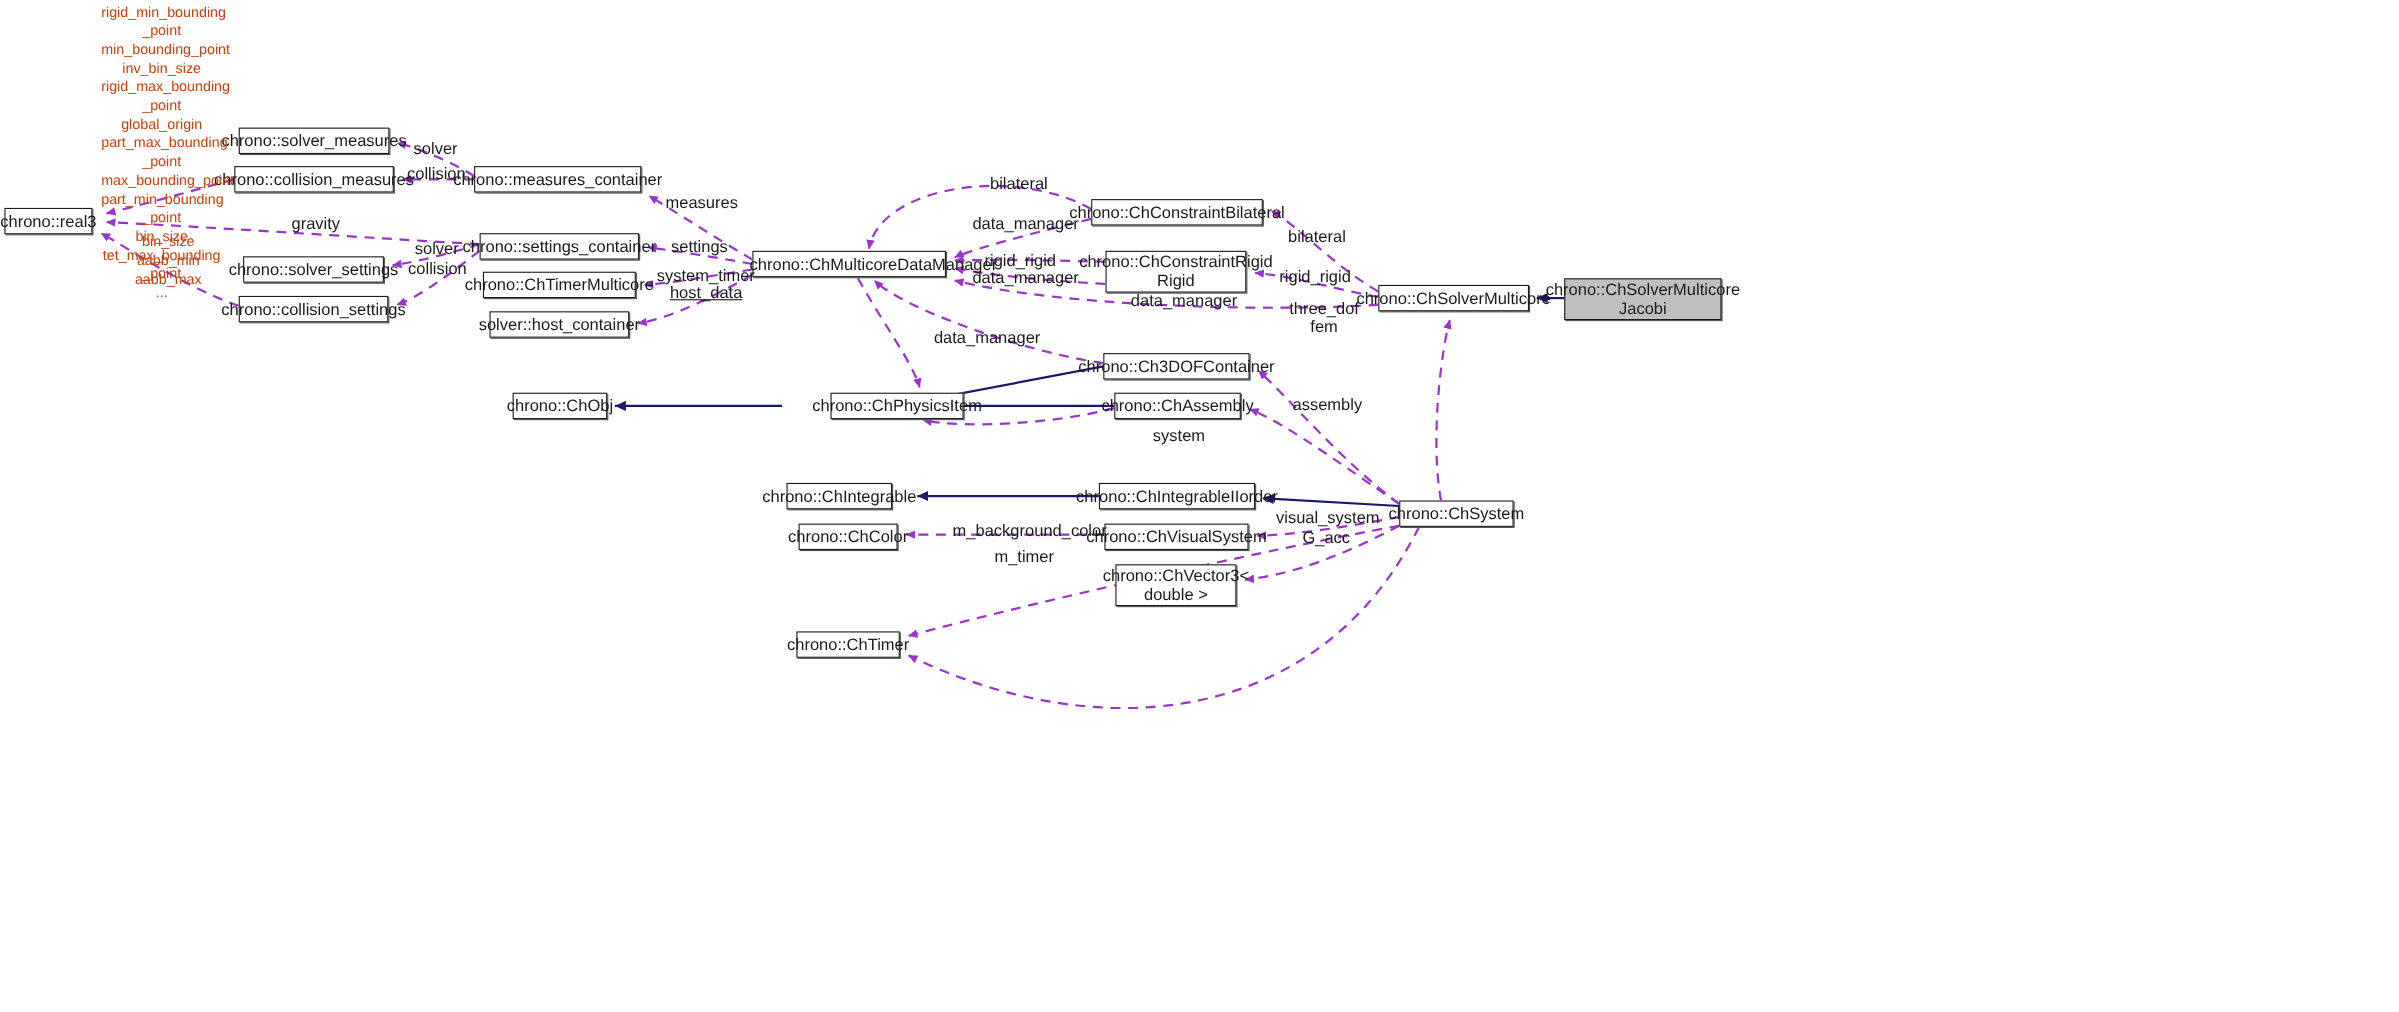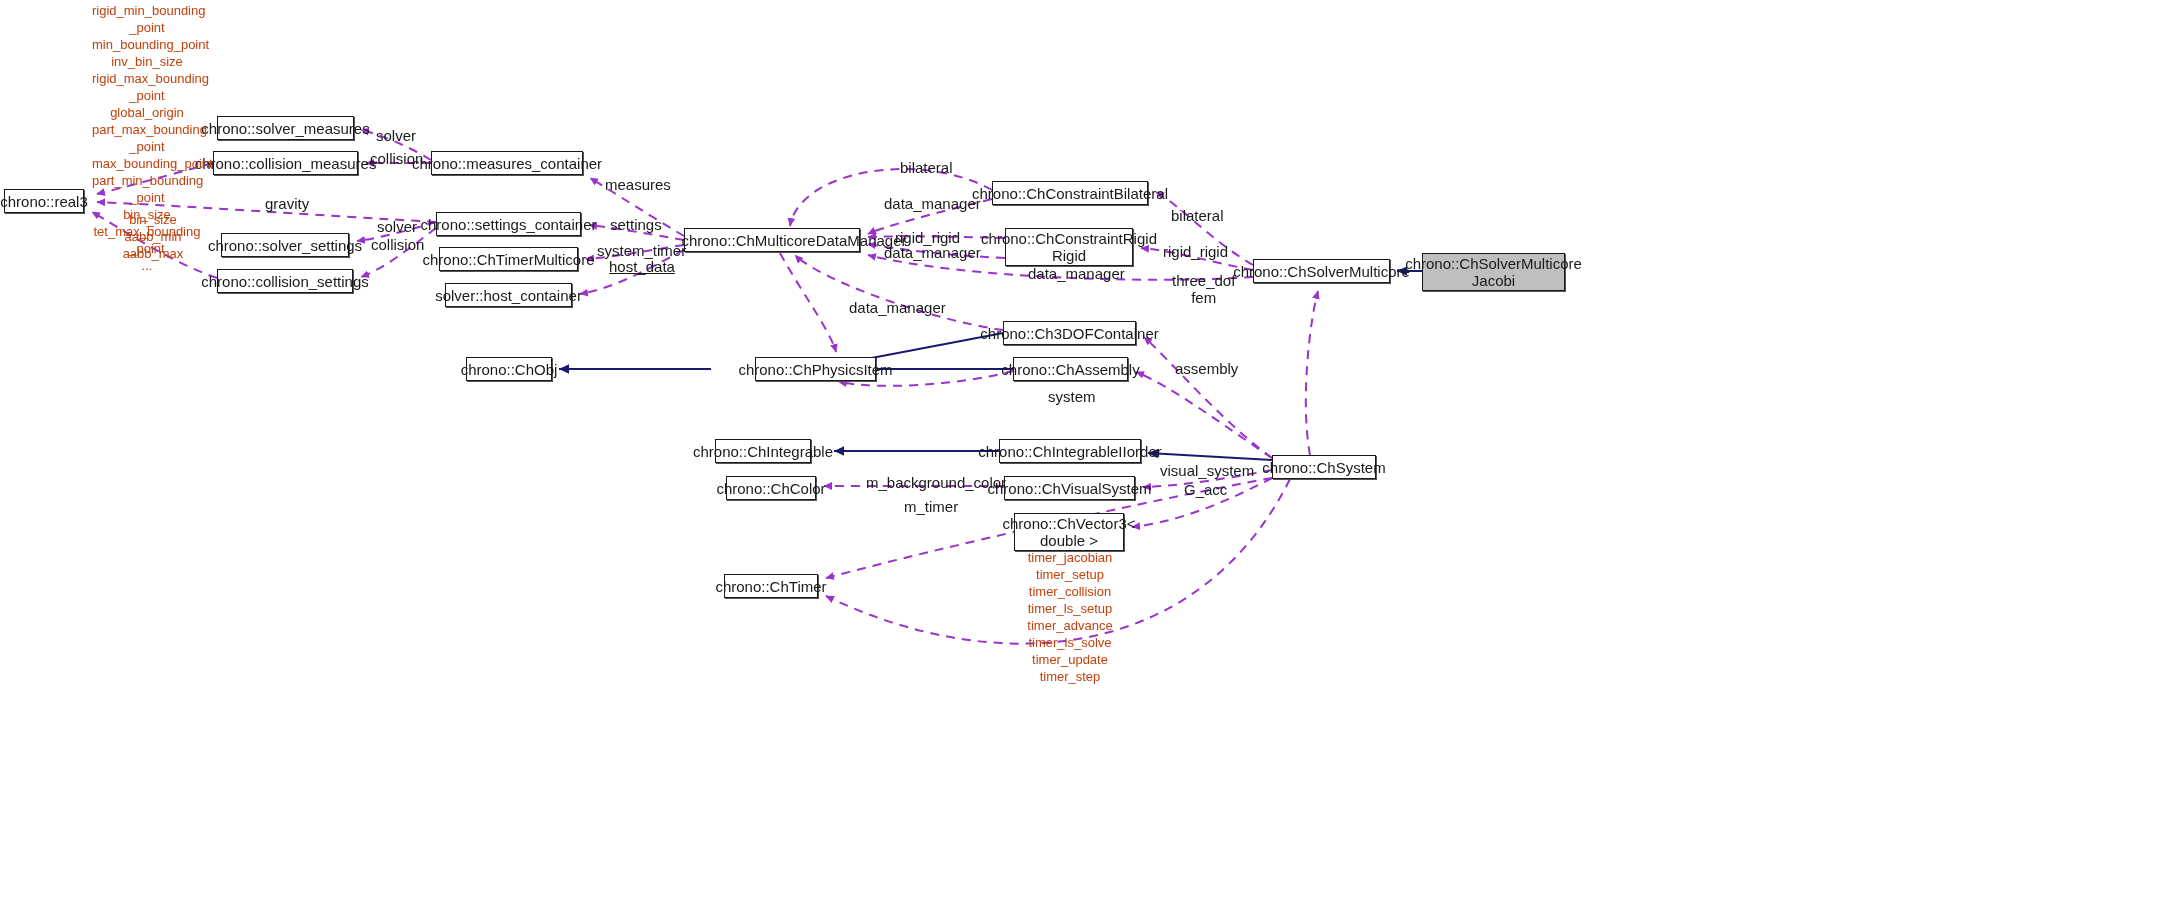--- a/index.html
+++ b/index.html
@@ -219,28 +219,20 @@
 _point
 bin_size
 tet_max_bounding
 _point
 ...</div>
 
   <div class="field-list" style="left:113px;top:211px;width:80px;">bin_size
 aabb_min
 aabb_max</div>
 
-  <div class="field-list" style="left:1015px;top:549px;width:110px;">timer_jacobian
-timer_setup
-timer_collision
-timer_ls_setup
-timer_advance
-timer_ls_solve
-timer_update
-timer_step</div>
 
   <div class="edge-label" style="left:376px;top:127px;">solver</div>
   <div class="edge-label" style="left:370px;top:150px;">collision</div>
   <div class="edge-label" style="left:605px;top:176px;">measures</div>
   <div class="edge-label" style="left:265px;top:195px;">gravity</div>
   <div class="edge-label" style="left:377px;top:218px;">solver</div>
   <div class="edge-label" style="left:371px;top:236px;">collision</div>
   <div class="edge-label" style="left:610px;top:216px;">settings</div>
   <div class="edge-label" style="left:597px;top:242px;">system_timer</div>
   <div class="edge-label" style="left:609px;top:258px;text-decoration:underline;">host_data</div>

